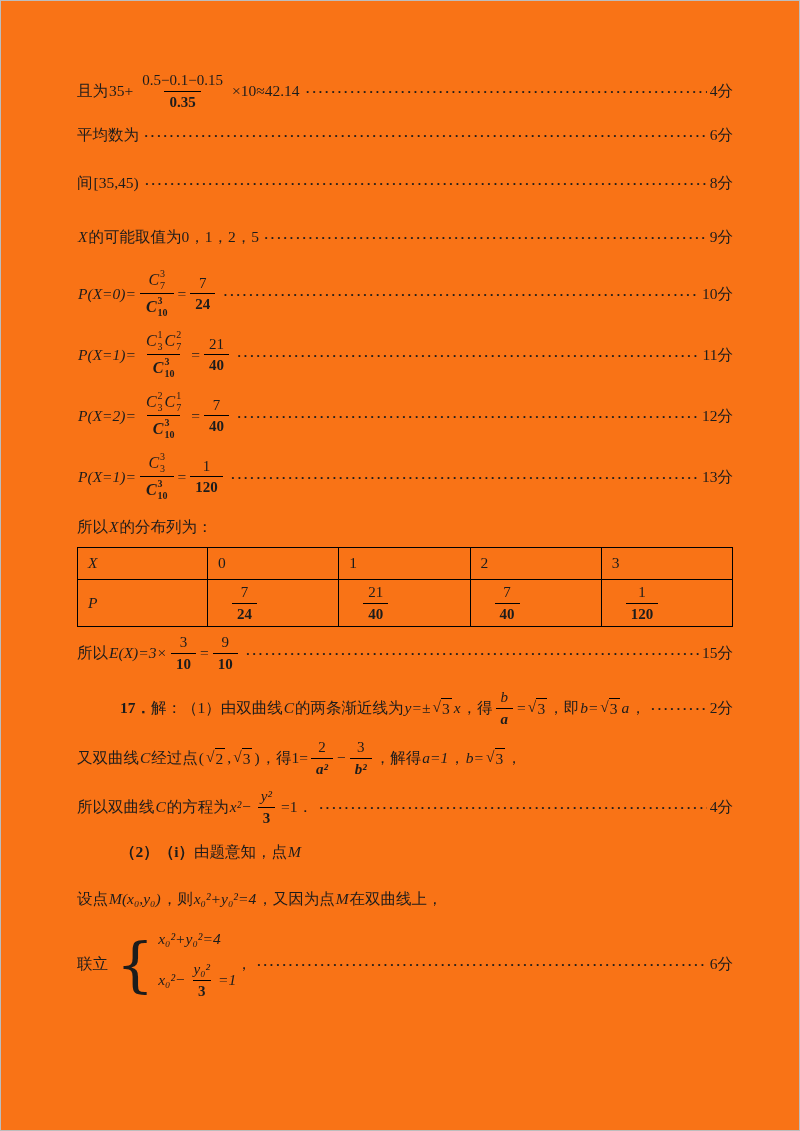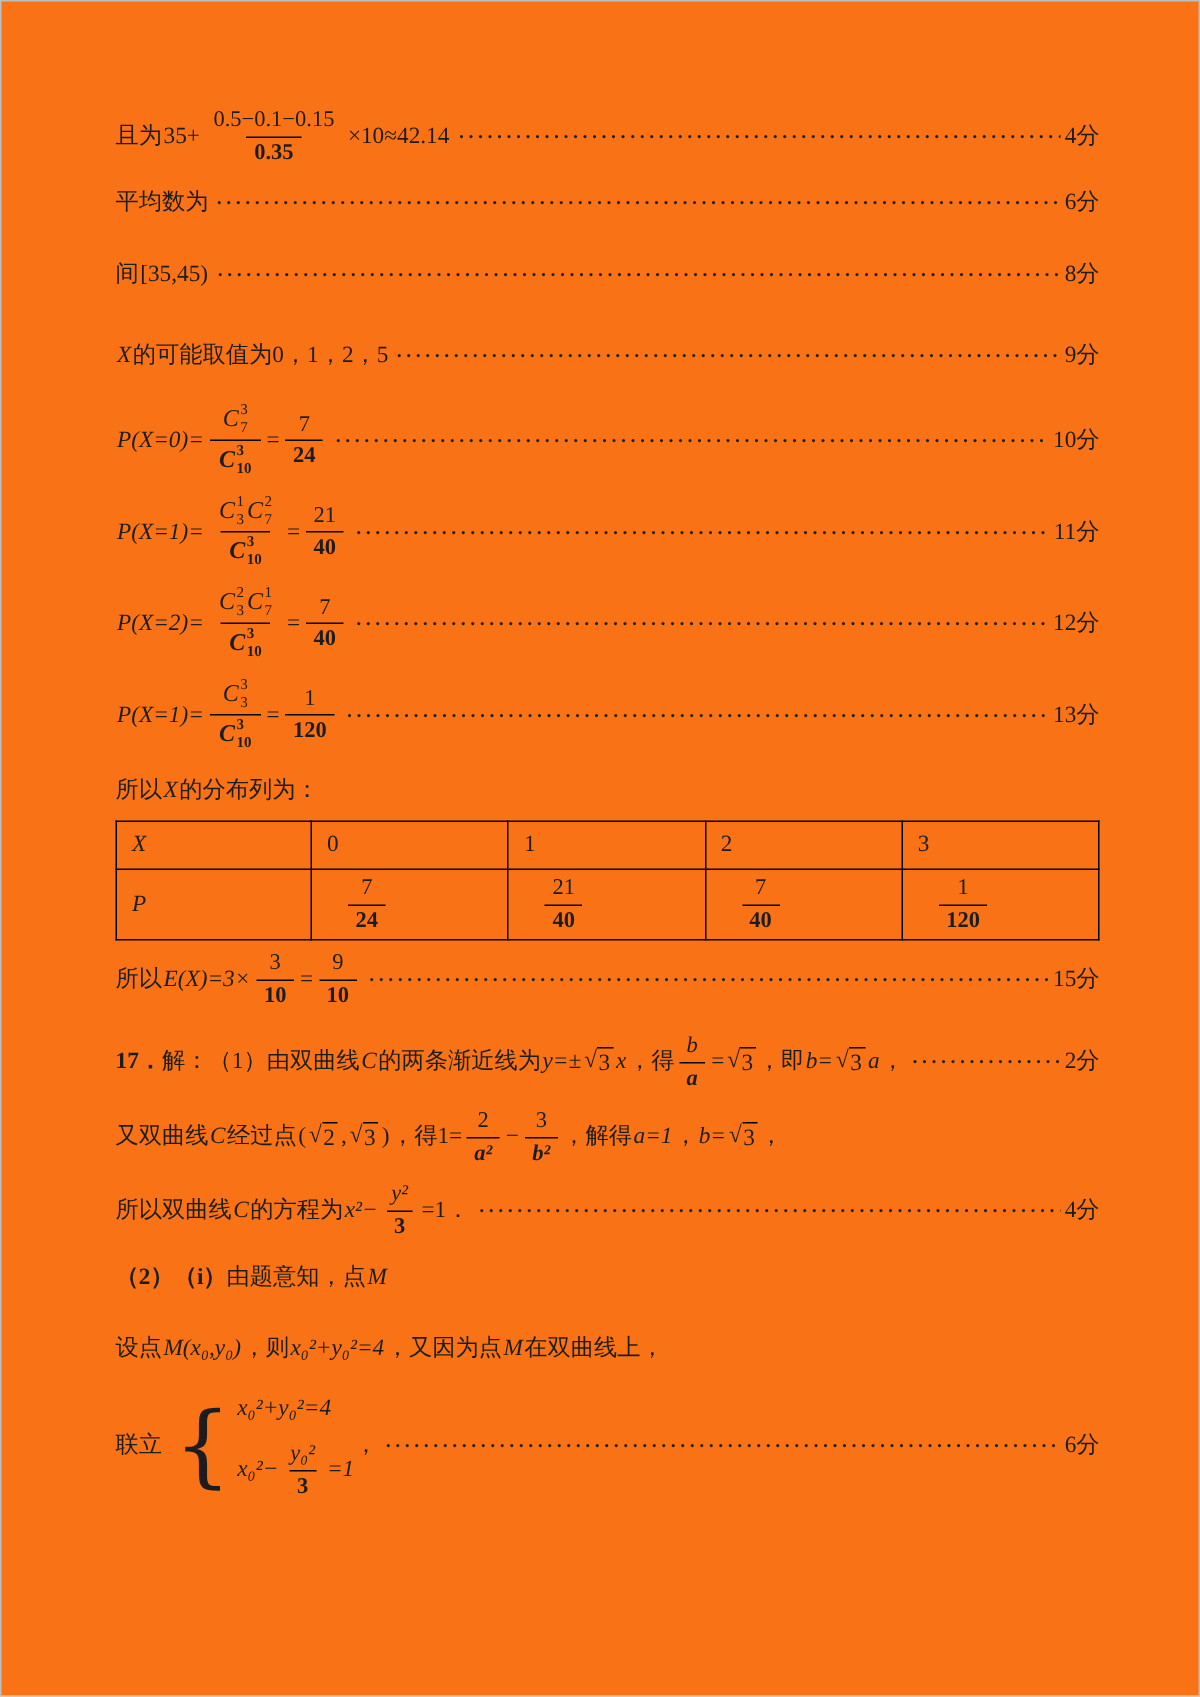--- a/index.html
+++ b/index.html
@@ -15,21 +15,21 @@
   }
   .line {
     display: flex; align-items: center;
     white-space: nowrap;
     font-size: 15.5px;
     line-height: 1.45;
     min-height: 24px;
   }
   .zh { font-style: normal; }
   .it { font-style: italic; }
-  .qnum { font-weight: bold; }
+  .qnum { font-weight: bold; margin-left: 43px; }
   .mexp { margin: 6px 1px; }
   
   .leader { flex: 1 1 auto; overflow: hidden; white-space: nowrap; margin: 0 3px 0 5px; min-width: 14px; }
   .leader span { font-weight: bold; font-size: 13px; letter-spacing: 2px; color: #1c1c1c; }
   .score { white-space: nowrap; font-family: Liberation Serif, serif; }
   
   .frac { display: inline-flex; flex-direction: column; align-items: center; margin: 0 3px; font-size: 15px; }
   .frac .fn { display: inline-flex; align-items: center; justify-content: center; padding: 0 5px 1px; line-height: 1.25; }
   .frac .fd { display: inline-flex; align-items: center; justify-content: center; border-top: 1.3px solid #000; padding: 1px 5px 0; line-height: 1.25; font-weight: bold; }
   

